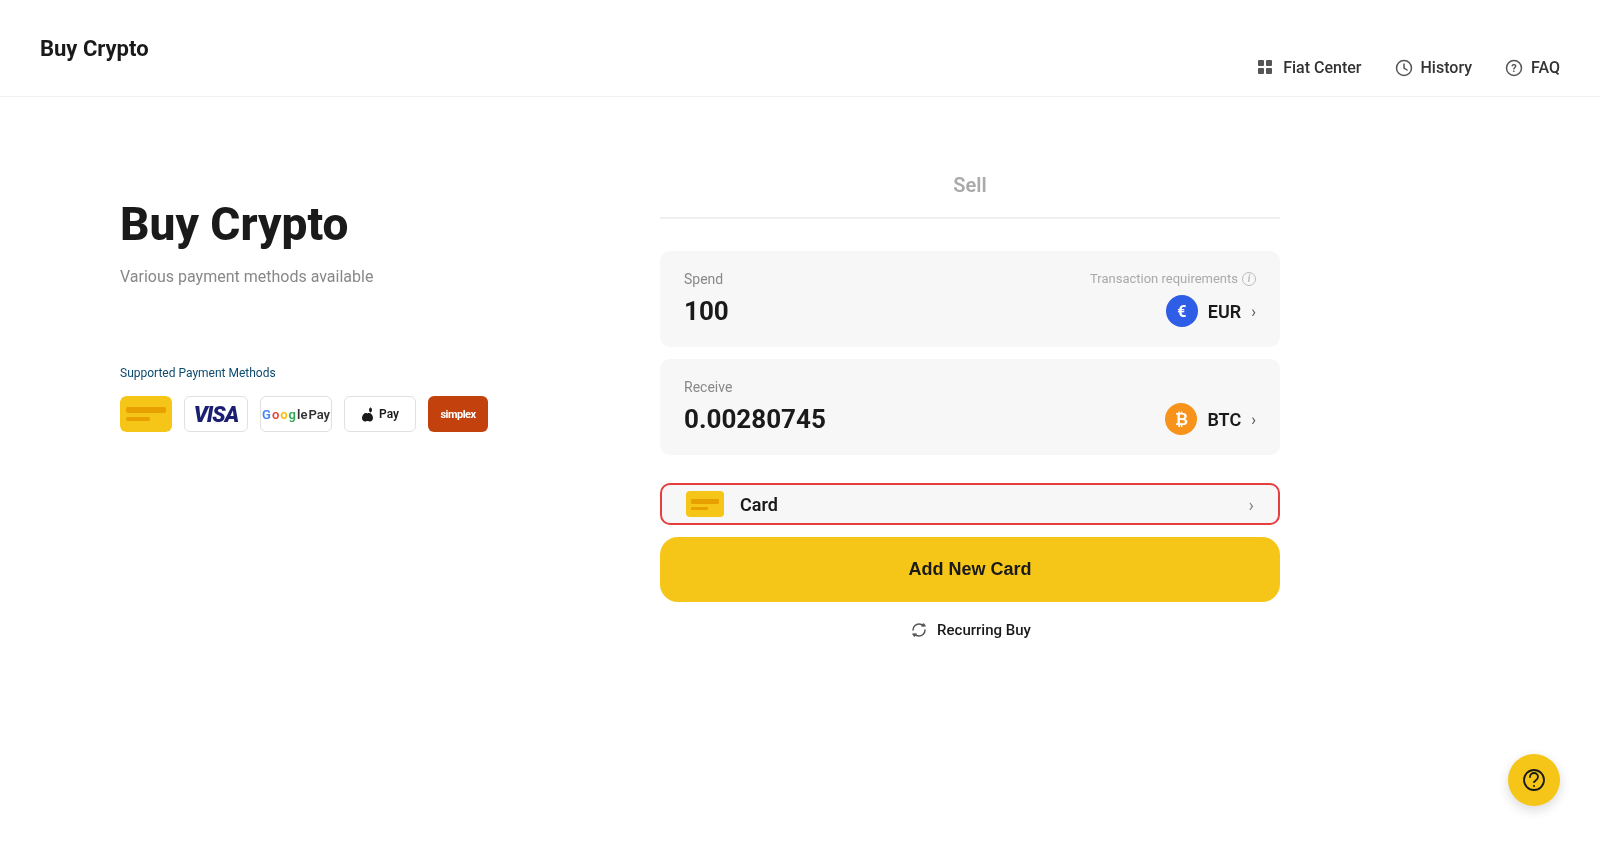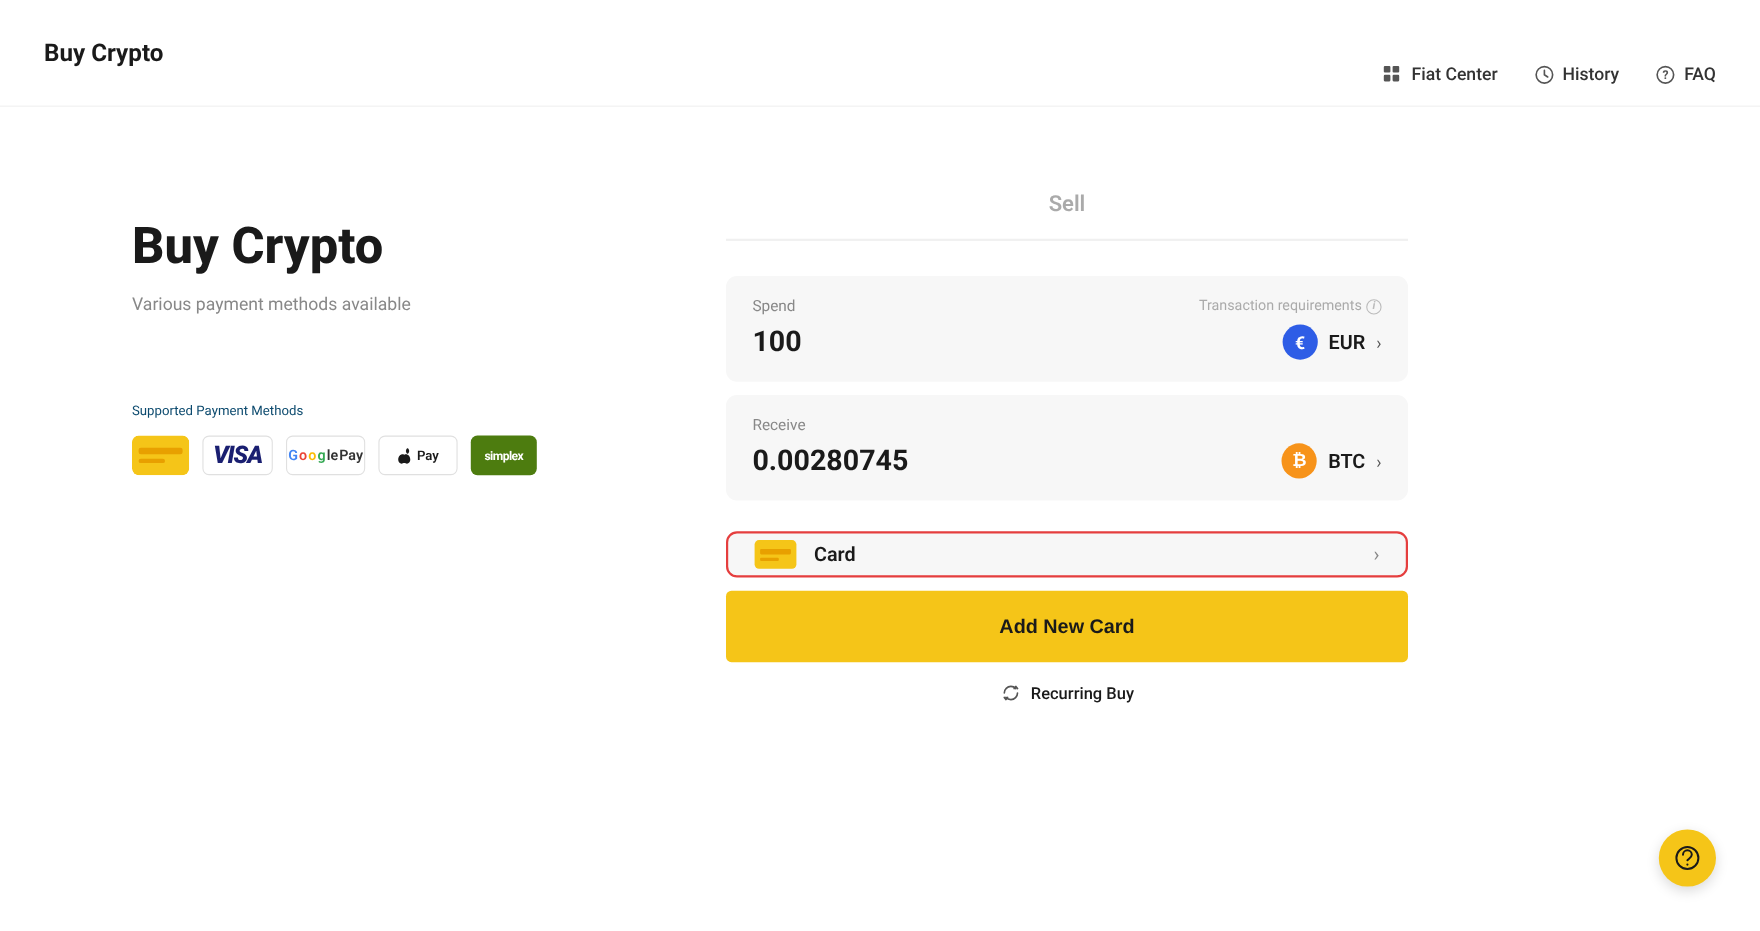--- a/index.html
+++ b/index.html
@@ -159,21 +159,21 @@
       justify-content: center;
       font-size: 12px;
       font-weight: 600;
       color: #1a1a1a;
       gap: 4px;
     }
 
     .simplex-logo {
       width: 60px;
       height: 36px;
-      background: #4d7c0f;
+      background: #c2410c;
       border-radius: 6px;
       display: flex;
       align-items: center;
       justify-content: center;
       font-size: 11px;
       font-weight: 700;
       color: white;
       letter-spacing: -0.5px;
     }
 
@@ -345,21 +345,21 @@
     .payment-chevron {
       font-size: 18px;
       color: #888;
     }
 
     
     .add-card-btn {
       width: 100%;
       background: #f5c518;
       border: none;
-      border-radius: 5px;
+      border-radius: 18px;
       padding: 22px;
       font-size: 18px;
       font-weight: 700;
       color: #1a1a1a;
       cursor: pointer;
       margin-top: 12px;
       display: block;
       text-align: center;
     }
 

